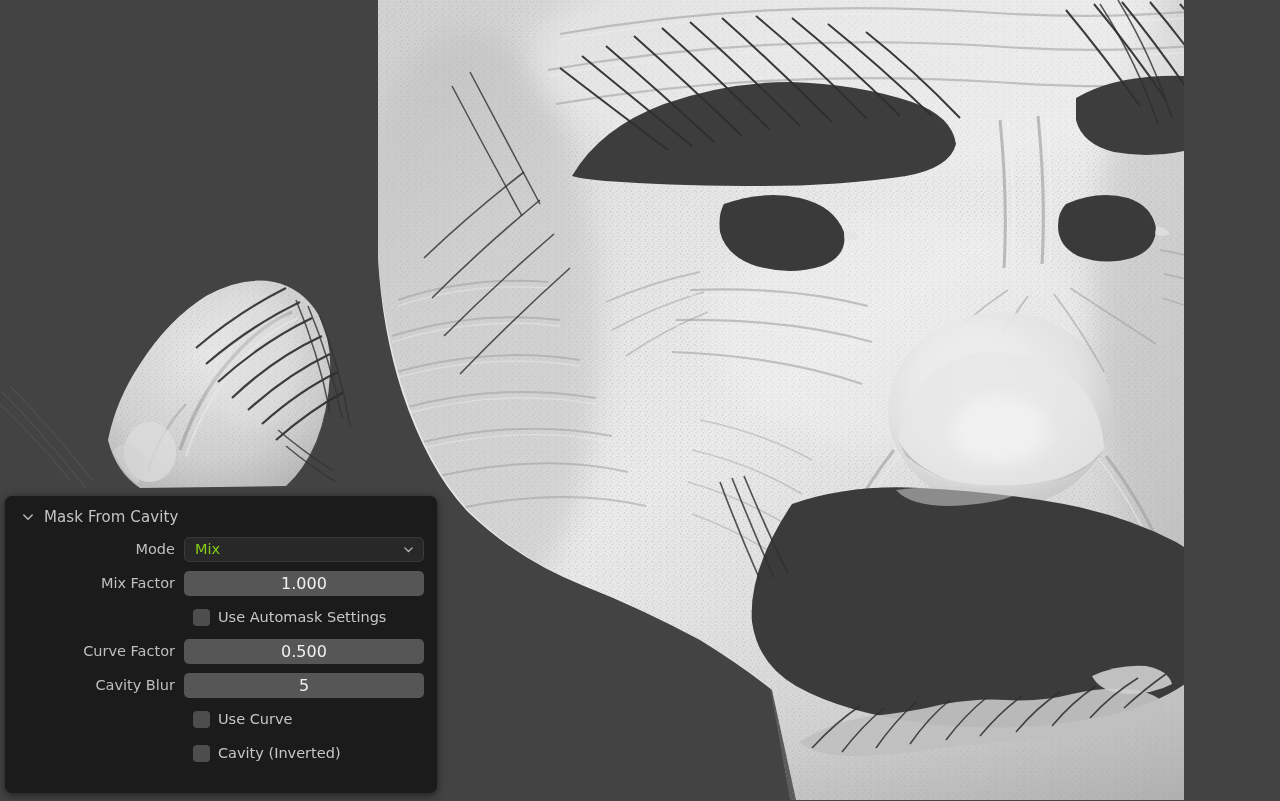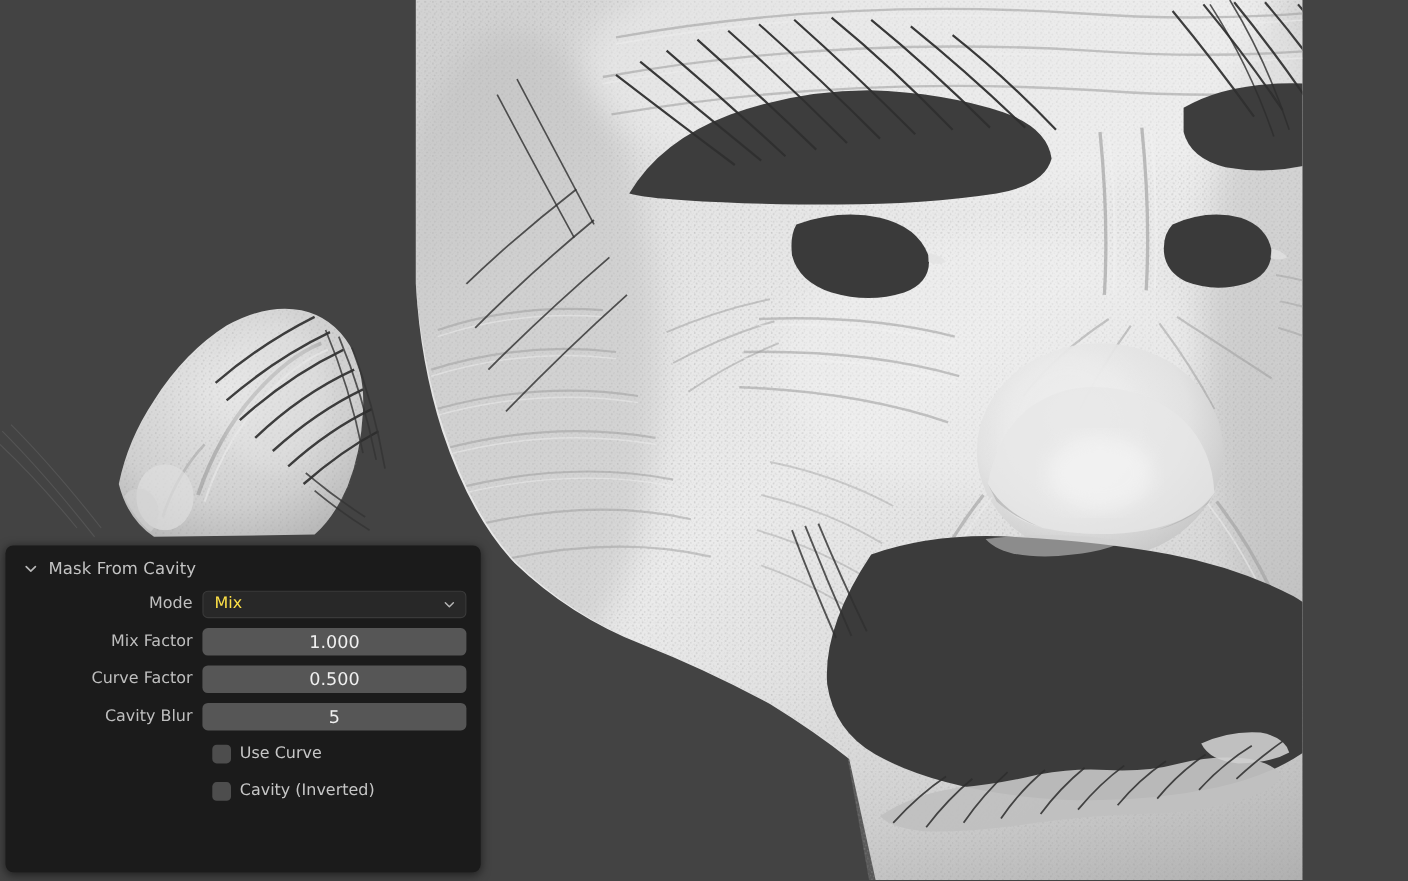--- a/index.html
+++ b/index.html
@@ -103,21 +103,21 @@
   }
 
   .dropdown {
     background: #282828;
     border: 1px solid #3a3a3a;
     padding: 0 8px 0 10px;
     justify-content: space-between;
     cursor: pointer;
   }
   .dropdown .dd-text {
-    color: #fde047;
+    color: #84cc16;
     font-size: 14.5px;
     line-height: 1;
   }
   .dropdown .dd-chev {
     width: 13px;
     height: 13px;
     flex: 0 0 auto;
     opacity: 0.85;
   }
 
@@ -505,20 +505,24 @@
         </div>
       </div>
 
       <div class="row">
         <div class="row-label">Mix Factor</div>
         <div class="field slider">
           <span class="sl-text">1.000</span>
         </div>
       </div>
 
+      <div class="check-row">
+        <div class="checkbox"></div>
+        <span class="check-label">Use Automask Settings</span>
+      </div>
 
       <div class="row">
         <div class="row-label">Curve Factor</div>
         <div class="field slider">
           <span class="sl-text">0.500</span>
         </div>
       </div>
 
       <div class="row">
         <div class="row-label">Cavity Blur</div>

